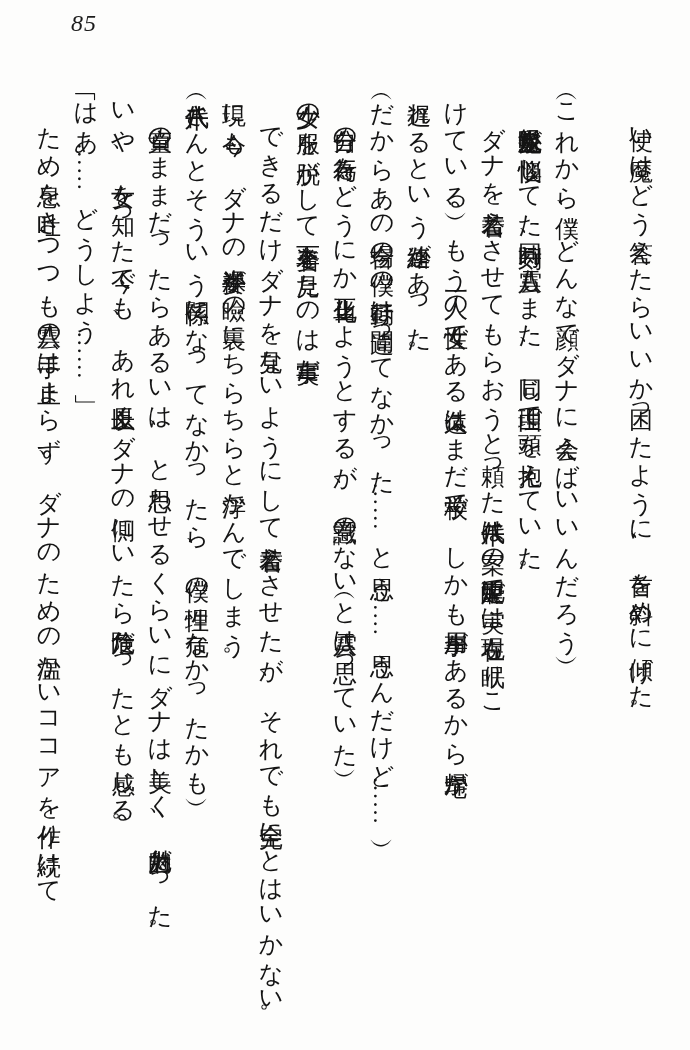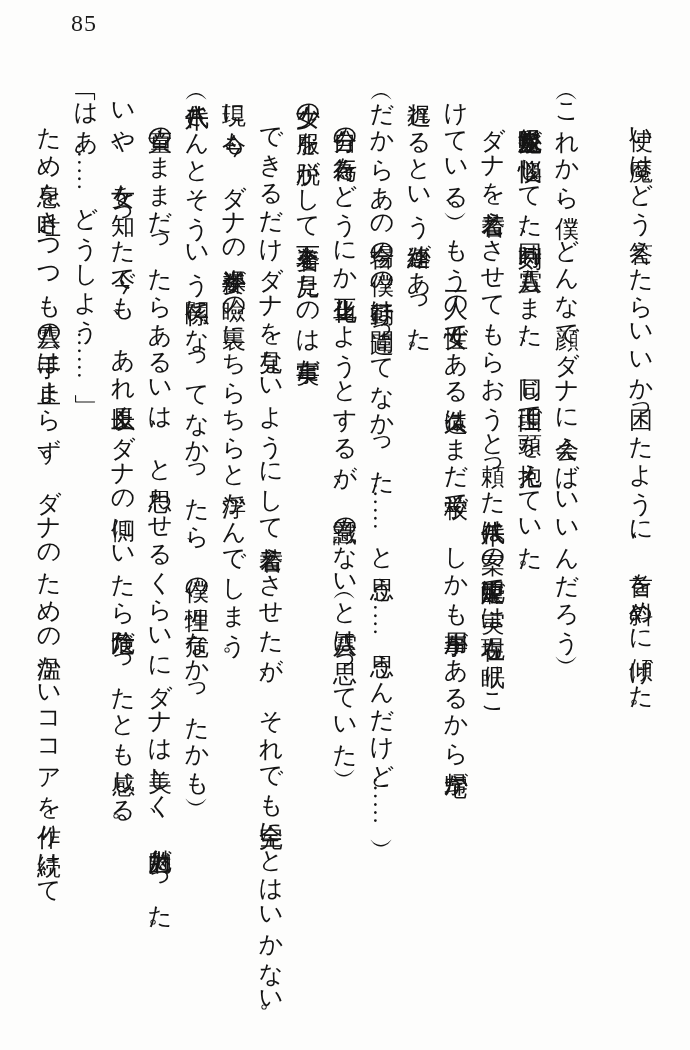--- a/index.html
+++ b/index.html
@@ -17,20 +17,21 @@
   .page {
     position: absolute;
     inset: 0;
     background: #fdfdfc;
   }
   .page-number {
     position: absolute;
     top: 10px;
     left: 71px;
     font-size: 24px;
+    font-style: italic;
     color: #1b1b1b;
     letter-spacing: 1px;
   }
   .text-block {
     position: absolute;
     top: 86px;
     right: 31px;
     height: 940px;
     writing-mode: vertical-rl;
     -webkit-writing-mode: vertical-rl;

